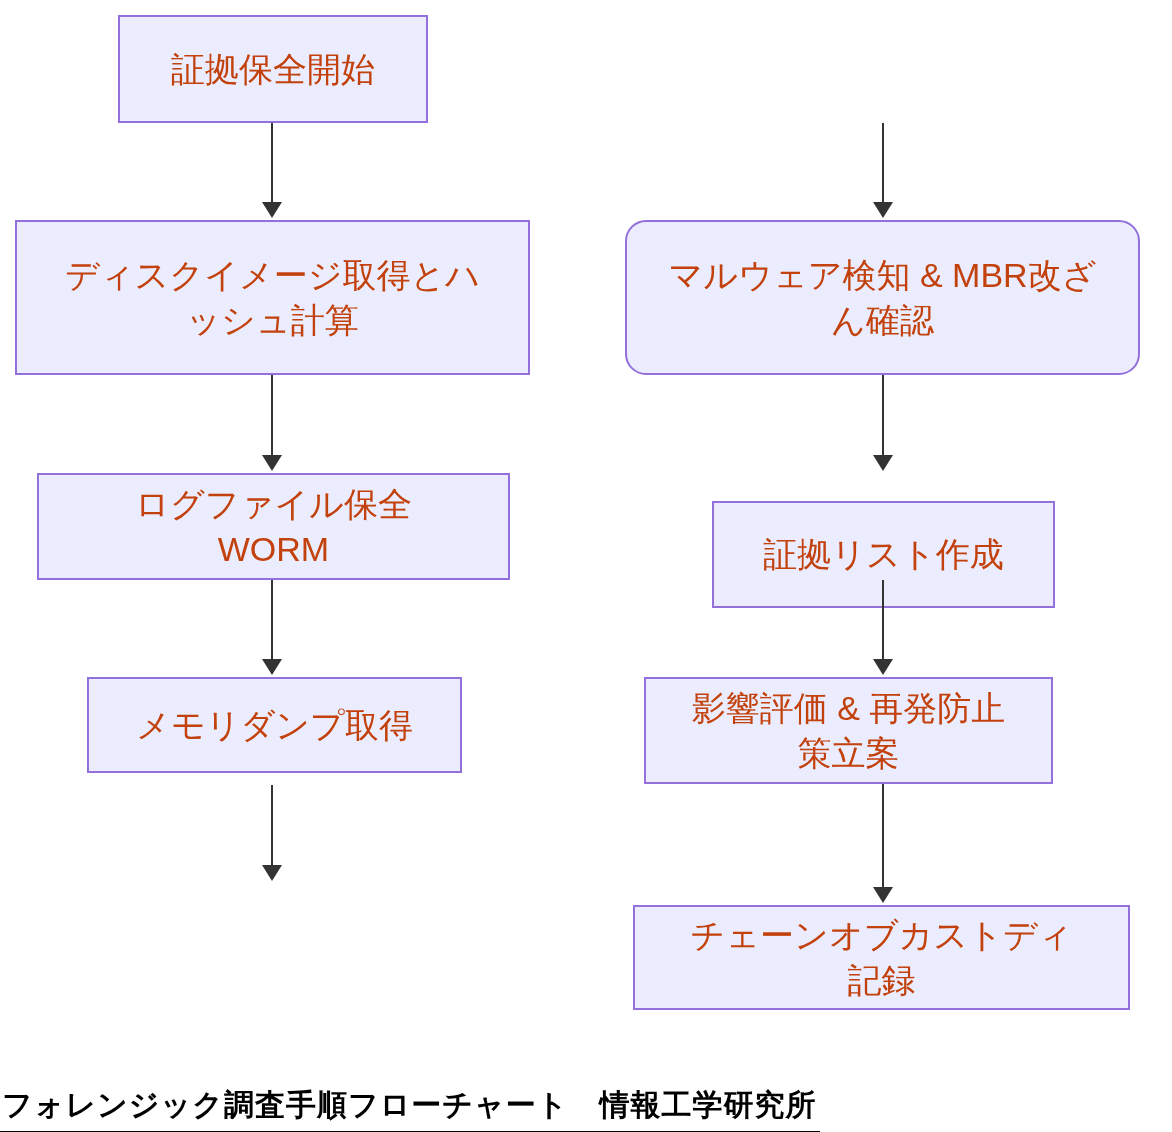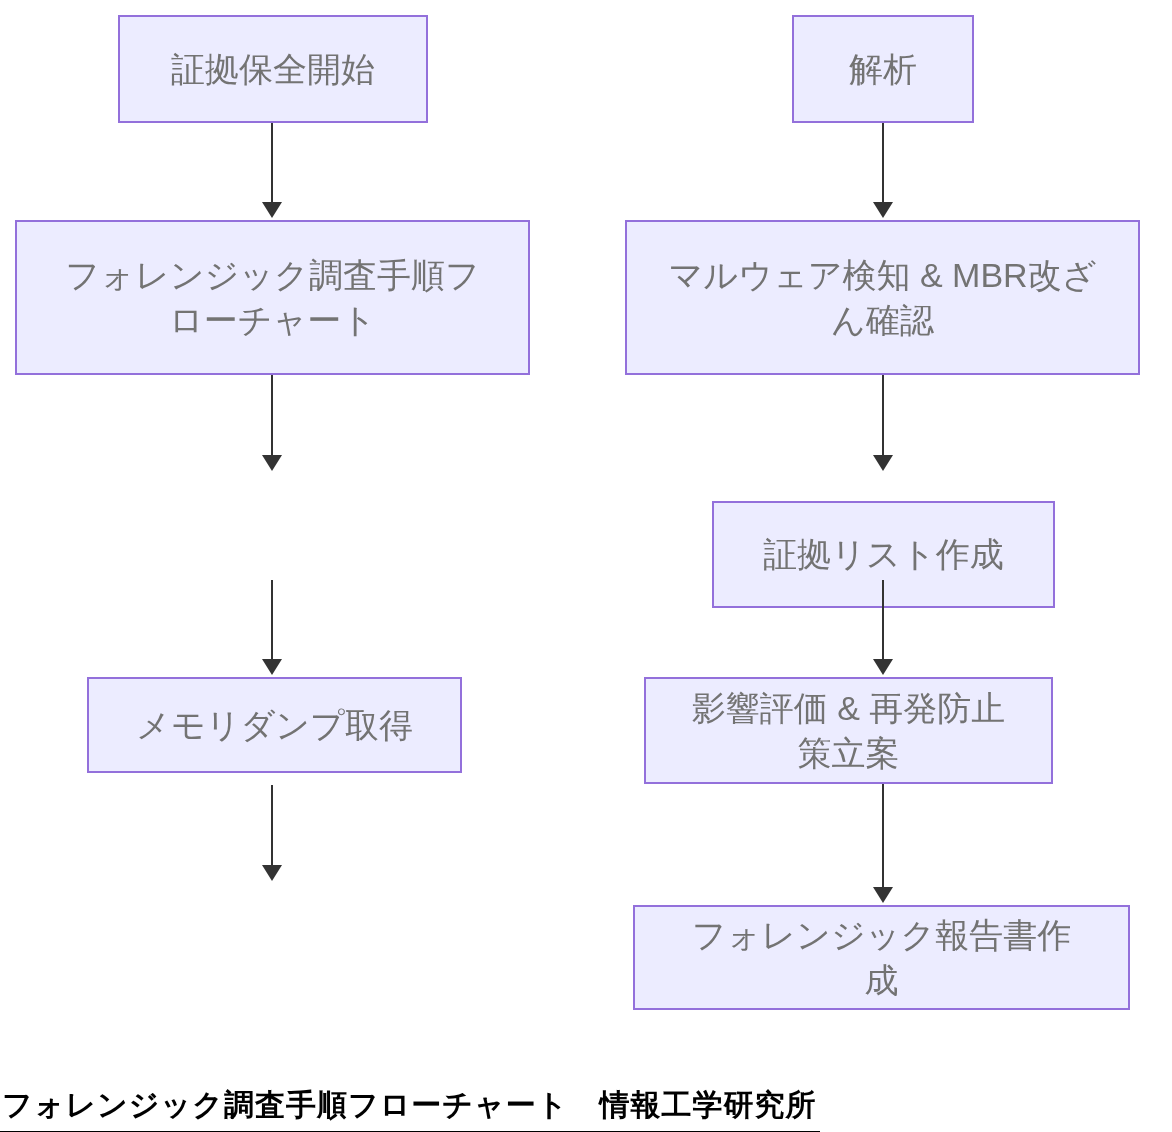--- a/index.html
+++ b/index.html
@@ -13,21 +13,21 @@
     width: 1172px;
     height: 1132px;
     background: #FFFFFF;
     overflow: hidden;
   }
   .flow-node {
     position: absolute;
     box-sizing: border-box;
     background: #ECECFF;
     border: 2px solid #9370DB;
-    color: #737373;
+    color: #c2410c;
     font-size: 34px;
     line-height: 1.3;
     display: flex;
     align-items: center;
     justify-content: center;
     text-align: center;
     padding: 0 40px;
   }
   .edge {
     position: absolute;
@@ -65,35 +65,35 @@
     white-space: nowrap;
   }
 </style>
 </head>
 <body>
 
 <div class="canvas">
 
   <div class="flow-node" style="left:118px; top:15px;  width:310px; height:108px;">証拠保全開始</div>
 
-  <div class="flow-node" style="left:15px;  top:220px; width:515px; height:155px;">フォレンジック調査手順フローチャート</div>
+  <div class="flow-node" style="left:15px;  top:220px; width:515px; height:155px;">ディスクイメージ取得とハッシュ計算</div>
 
+  <div class="flow-node" style="left:37px;  top:473px; width:473px; height:107px;">ログファイル保全 WORM</div>
 
   <div class="flow-node" style="left:87px;  top:677px; width:375px; height:96px;">メモリダンプ取得</div>
 
 
-  <div class="flow-node" style="left:792px; top:15px;  width:182px; height:108px;">解析</div>
 
-  <div class="flow-node" style="left:625px; top:220px; width:515px; height:155px;">マルウェア検知 &amp; MBR改ざん確認</div>
+  <div class="flow-node" style="left:625px; top:220px; width:515px; height:155px;border-radius:21px;">マルウェア検知 &amp; MBR改ざん確認</div>
 
   <div class="flow-node" style="left:712px; top:501px; width:343px; height:107px;">証拠リスト作成</div>
 
   <div class="flow-node" style="left:644px; top:677px; width:409px; height:107px;text-align:center;">影響評価 &amp; 再発防止策立案</div>
 
-  <div class="flow-node" style="left:633px; top:905px; width:497px; height:105px;">フォレンジック報告書作成</div>
+  <div class="flow-node" style="left:633px; top:905px; width:497px; height:105px;">チェーンオブカストディ記録</div>
 
   <div class="edge" style="left:262px; top:123px; height:95px;">
     <div class="edge-line"></div>
     <div class="edge-head"></div>
   </div>
   <div class="edge" style="left:262px; top:375px; height:96px;">
     <div class="edge-line"></div>
     <div class="edge-head"></div>
   </div>
   <div class="edge" style="left:262px; top:580px; height:95px;">

